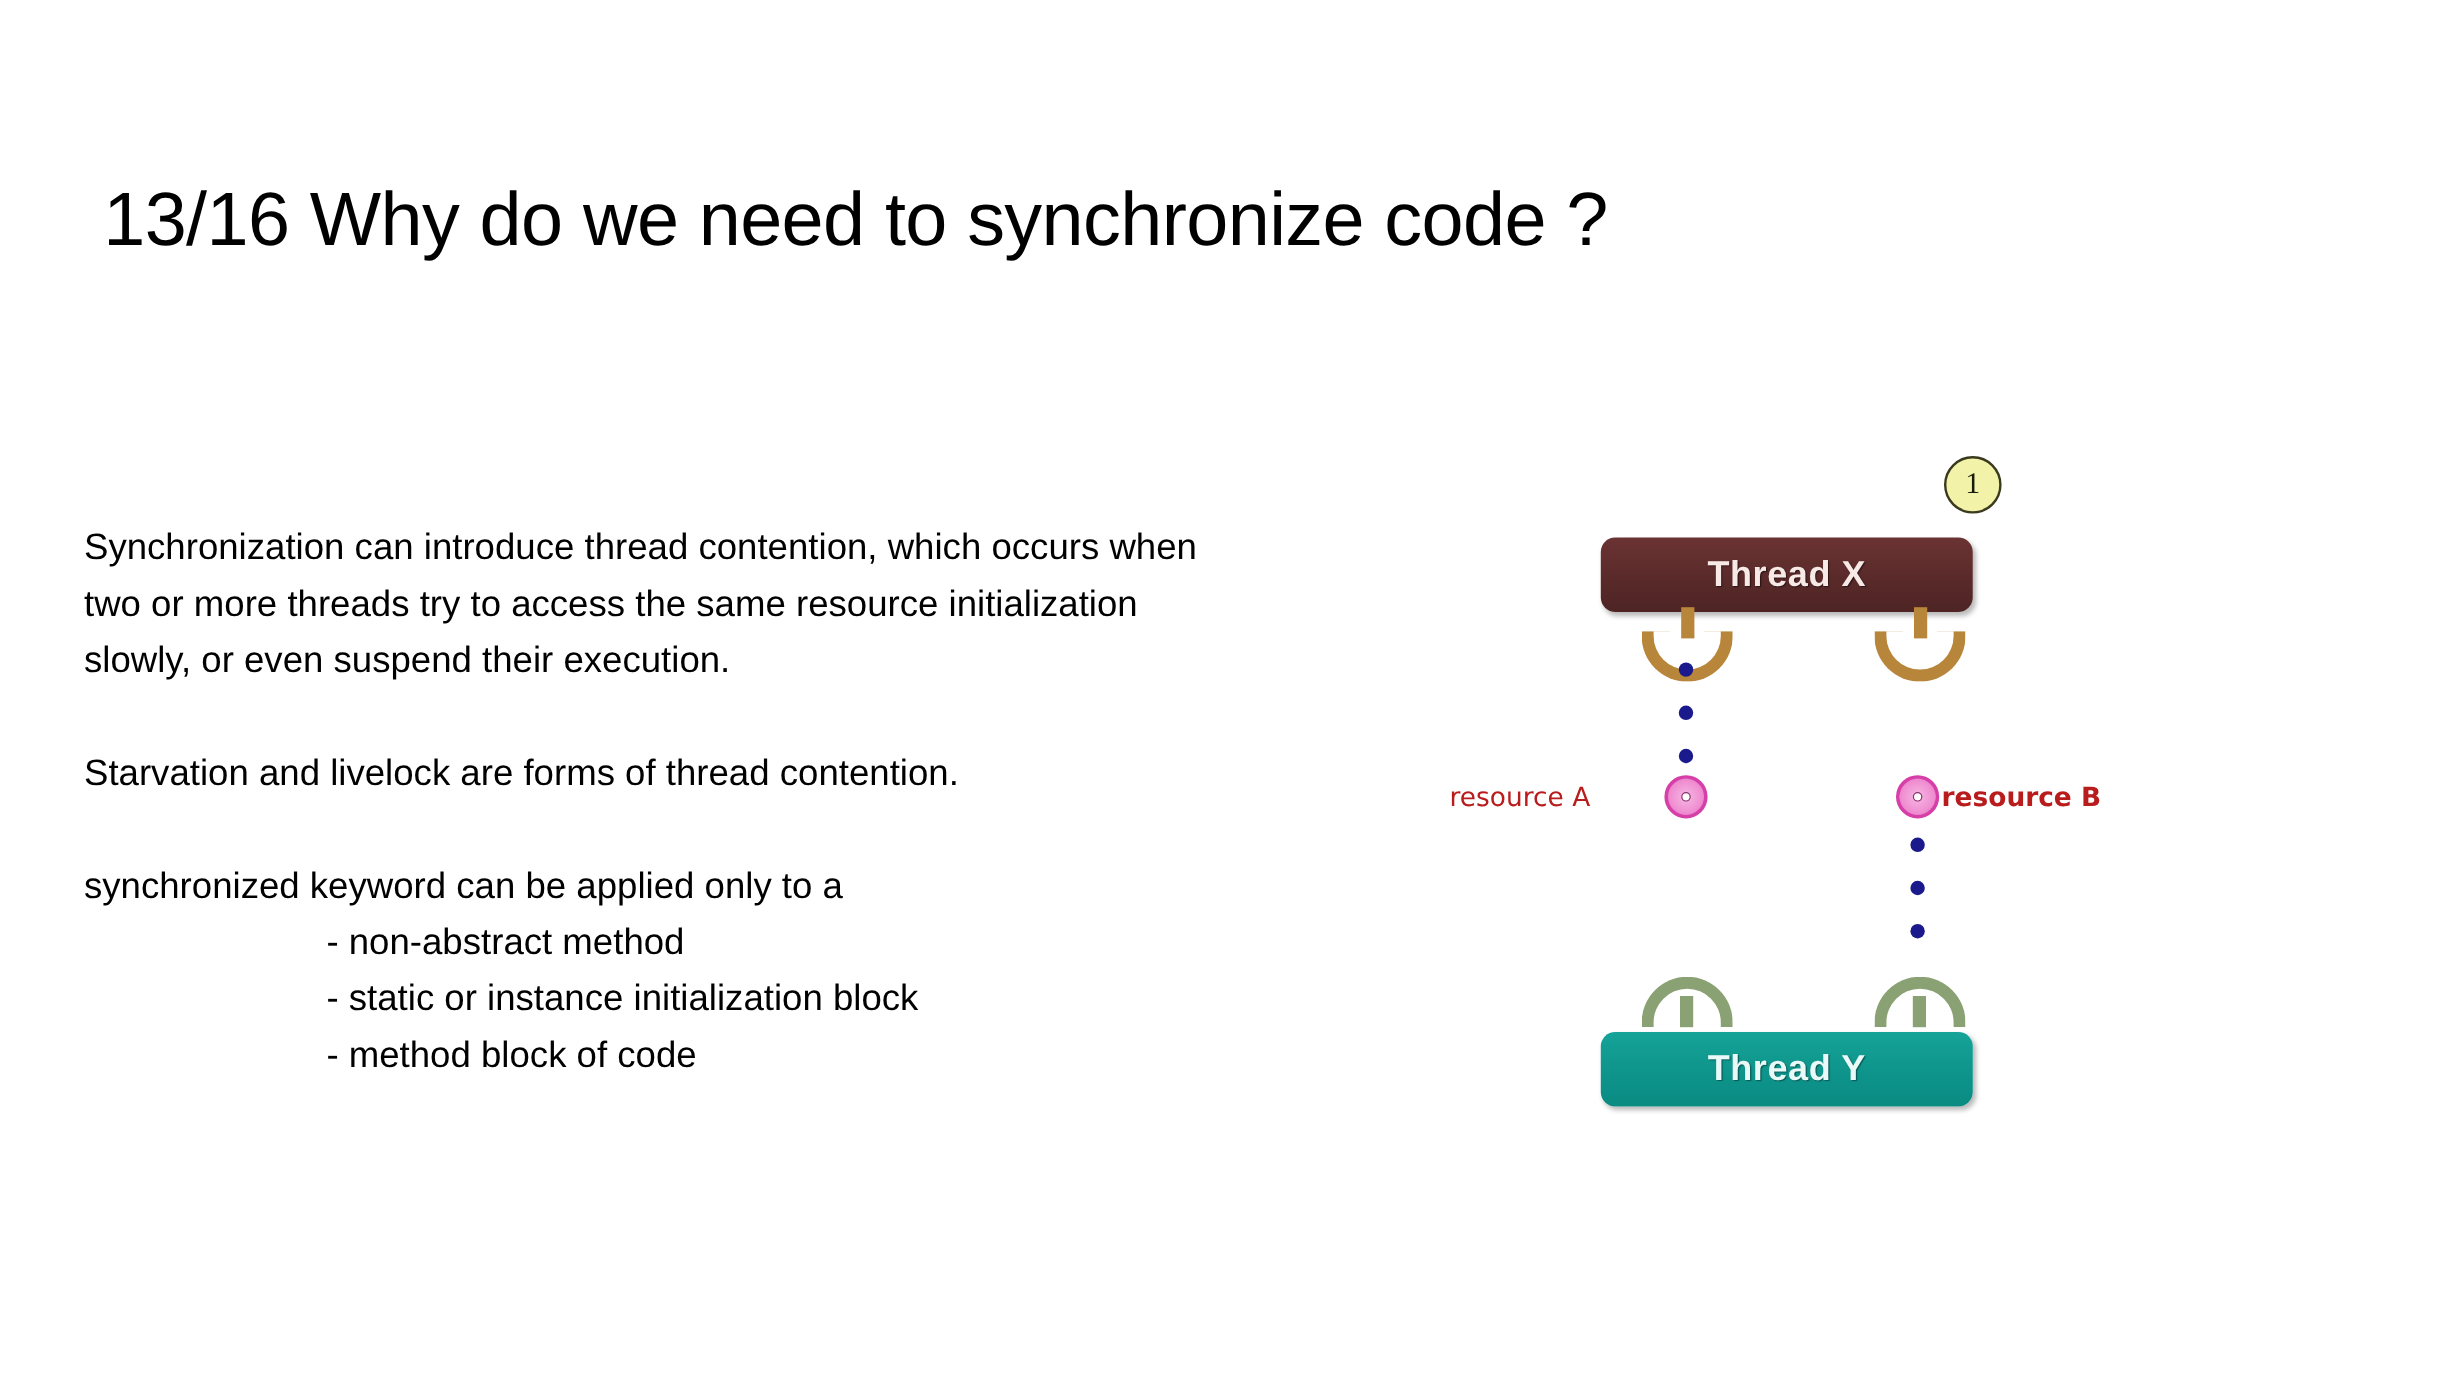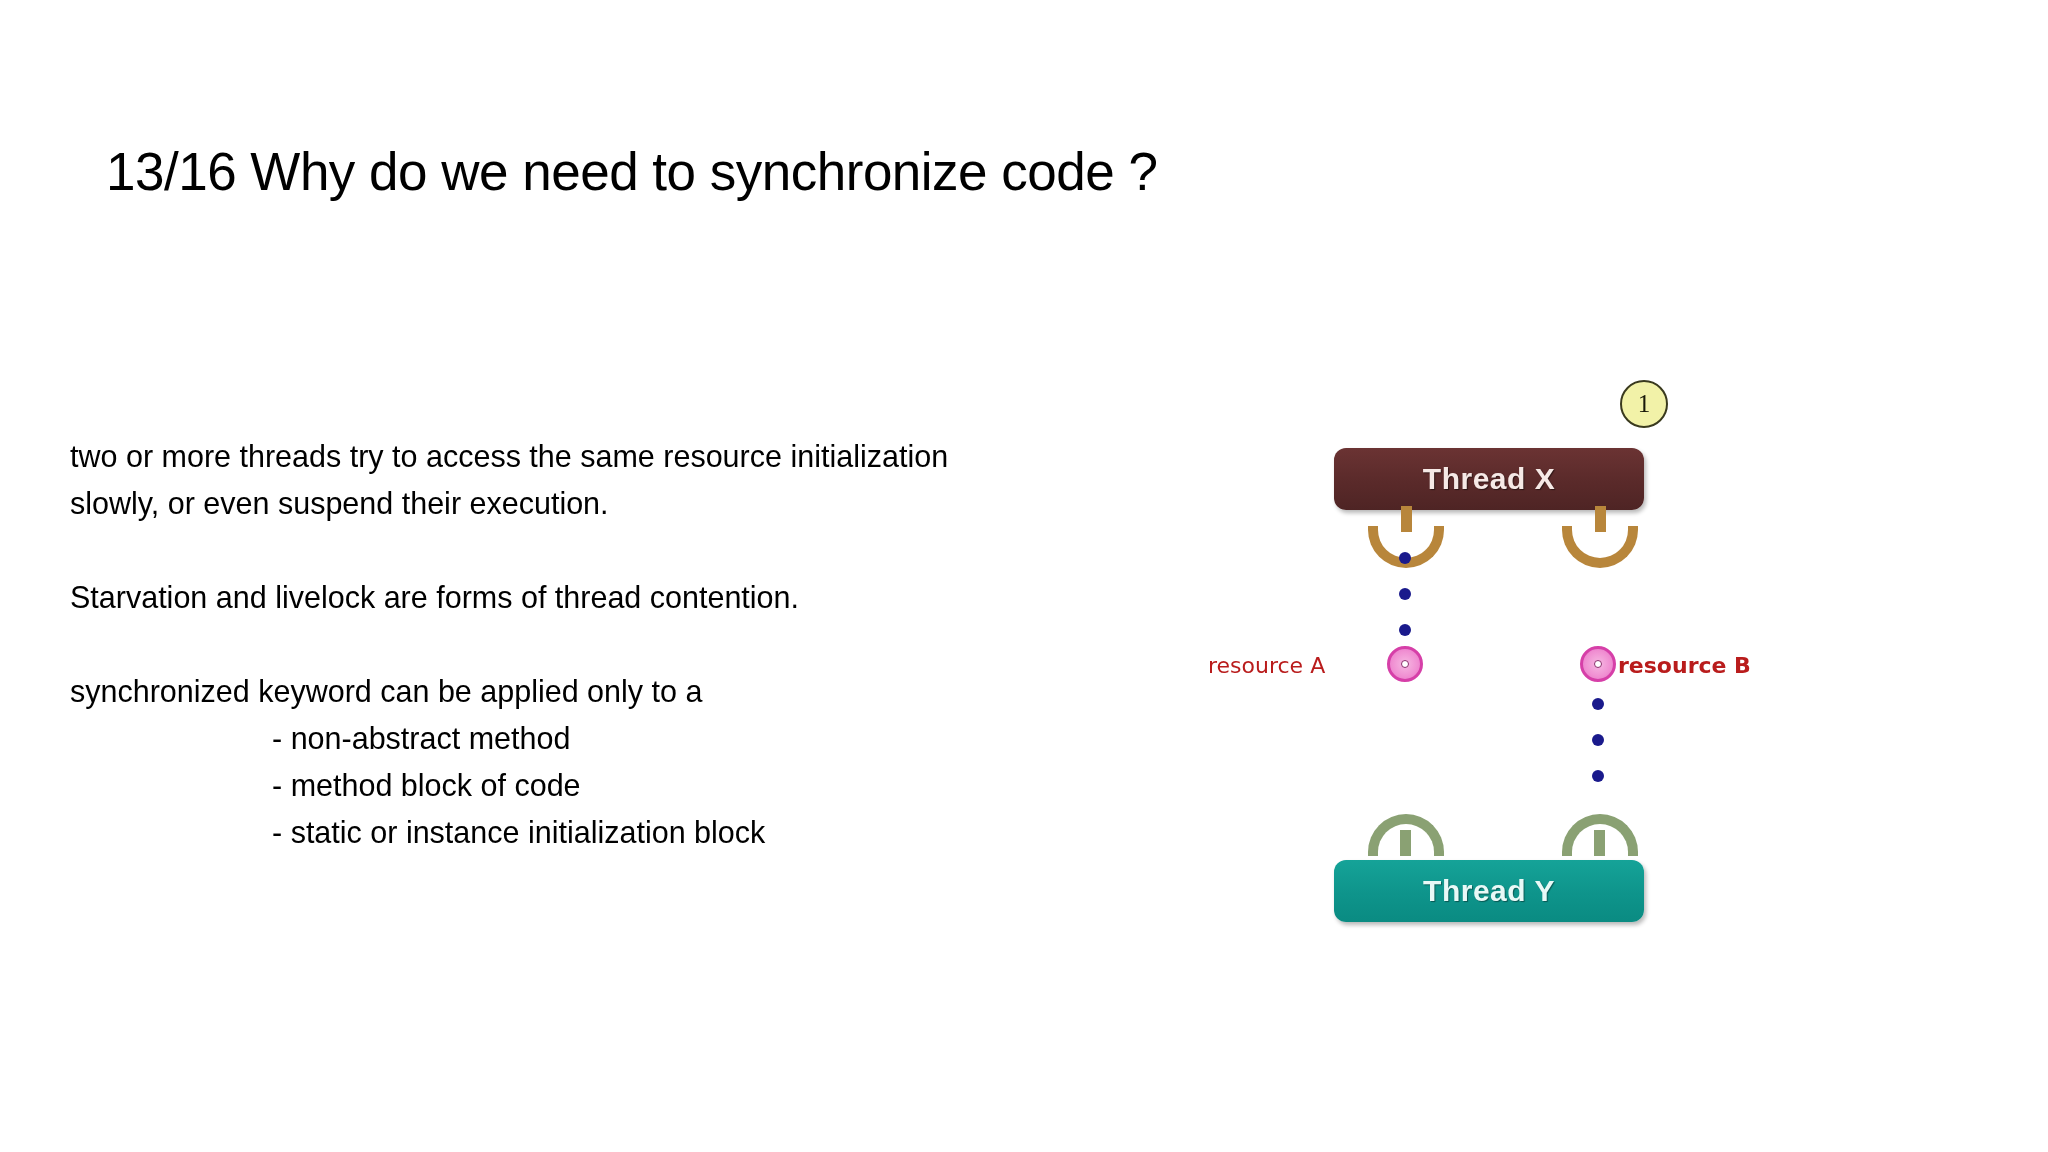--- a/index.html
+++ b/index.html
@@ -14,27 +14,26 @@
     overflow: hidden;
     font-family: "Liberation Sans", sans-serif;
     color: #000000;
   }
 
   
   #slide-title {
     position: absolute;
     left: 86px;
     top: 108px;
-    font-size: 53px;
+    font-size: 63px;
     font-weight: 400;
     letter-spacing: -0.5px;
     line-height: 1.05;
     white-space: nowrap;
     color: #000000;
-    margin-left: 20px;
   }
 
   
   #body-column {
     position: absolute;
     left: 70px;
     top: 433px;
     width: 1260px;
   }
   .body-para {
@@ -201,33 +200,34 @@
   #chain-a { left: 69px;  top: 172px; }
   #chain-b { left: 262px; top: 318px; }
 </style>
 </head>
 <body>
 
 <h1 id="slide-title">13/16 Why do we need to synchronize code ?</h1>
 
 <div id="body-column">
 
+  <div class="body-para">Synchronization can introduce thread contention, which occurs when</div>
   <div class="body-para">two or more threads try to access the same resource initialization</div>
   <div class="body-para">slowly, or even suspend their execution.</div>
 
   <div class="para-gap"></div>
 
   <div class="body-para">Starvation and livelock are forms of thread contention.</div>
 
   <div class="para-gap"></div>
 
   <div class="body-para">synchronized keyword can be applied only to a</div>
   <div class="bullet-line">- non-abstract method</div>
+  <div class="bullet-line">- static or instance initialization block</div>
   <div class="bullet-line">- method block of code</div>
-  <div class="bullet-line">- static or instance initialization block</div>
 
 </div>
 
 <div id="diagram">
 
   <div id="step-badge">1</div>
 
   <div id="thread-x-bar" class="thread-bar">Thread X</div>
 
   <div id="hook-x-left" class="hook hook-down hook-x">

